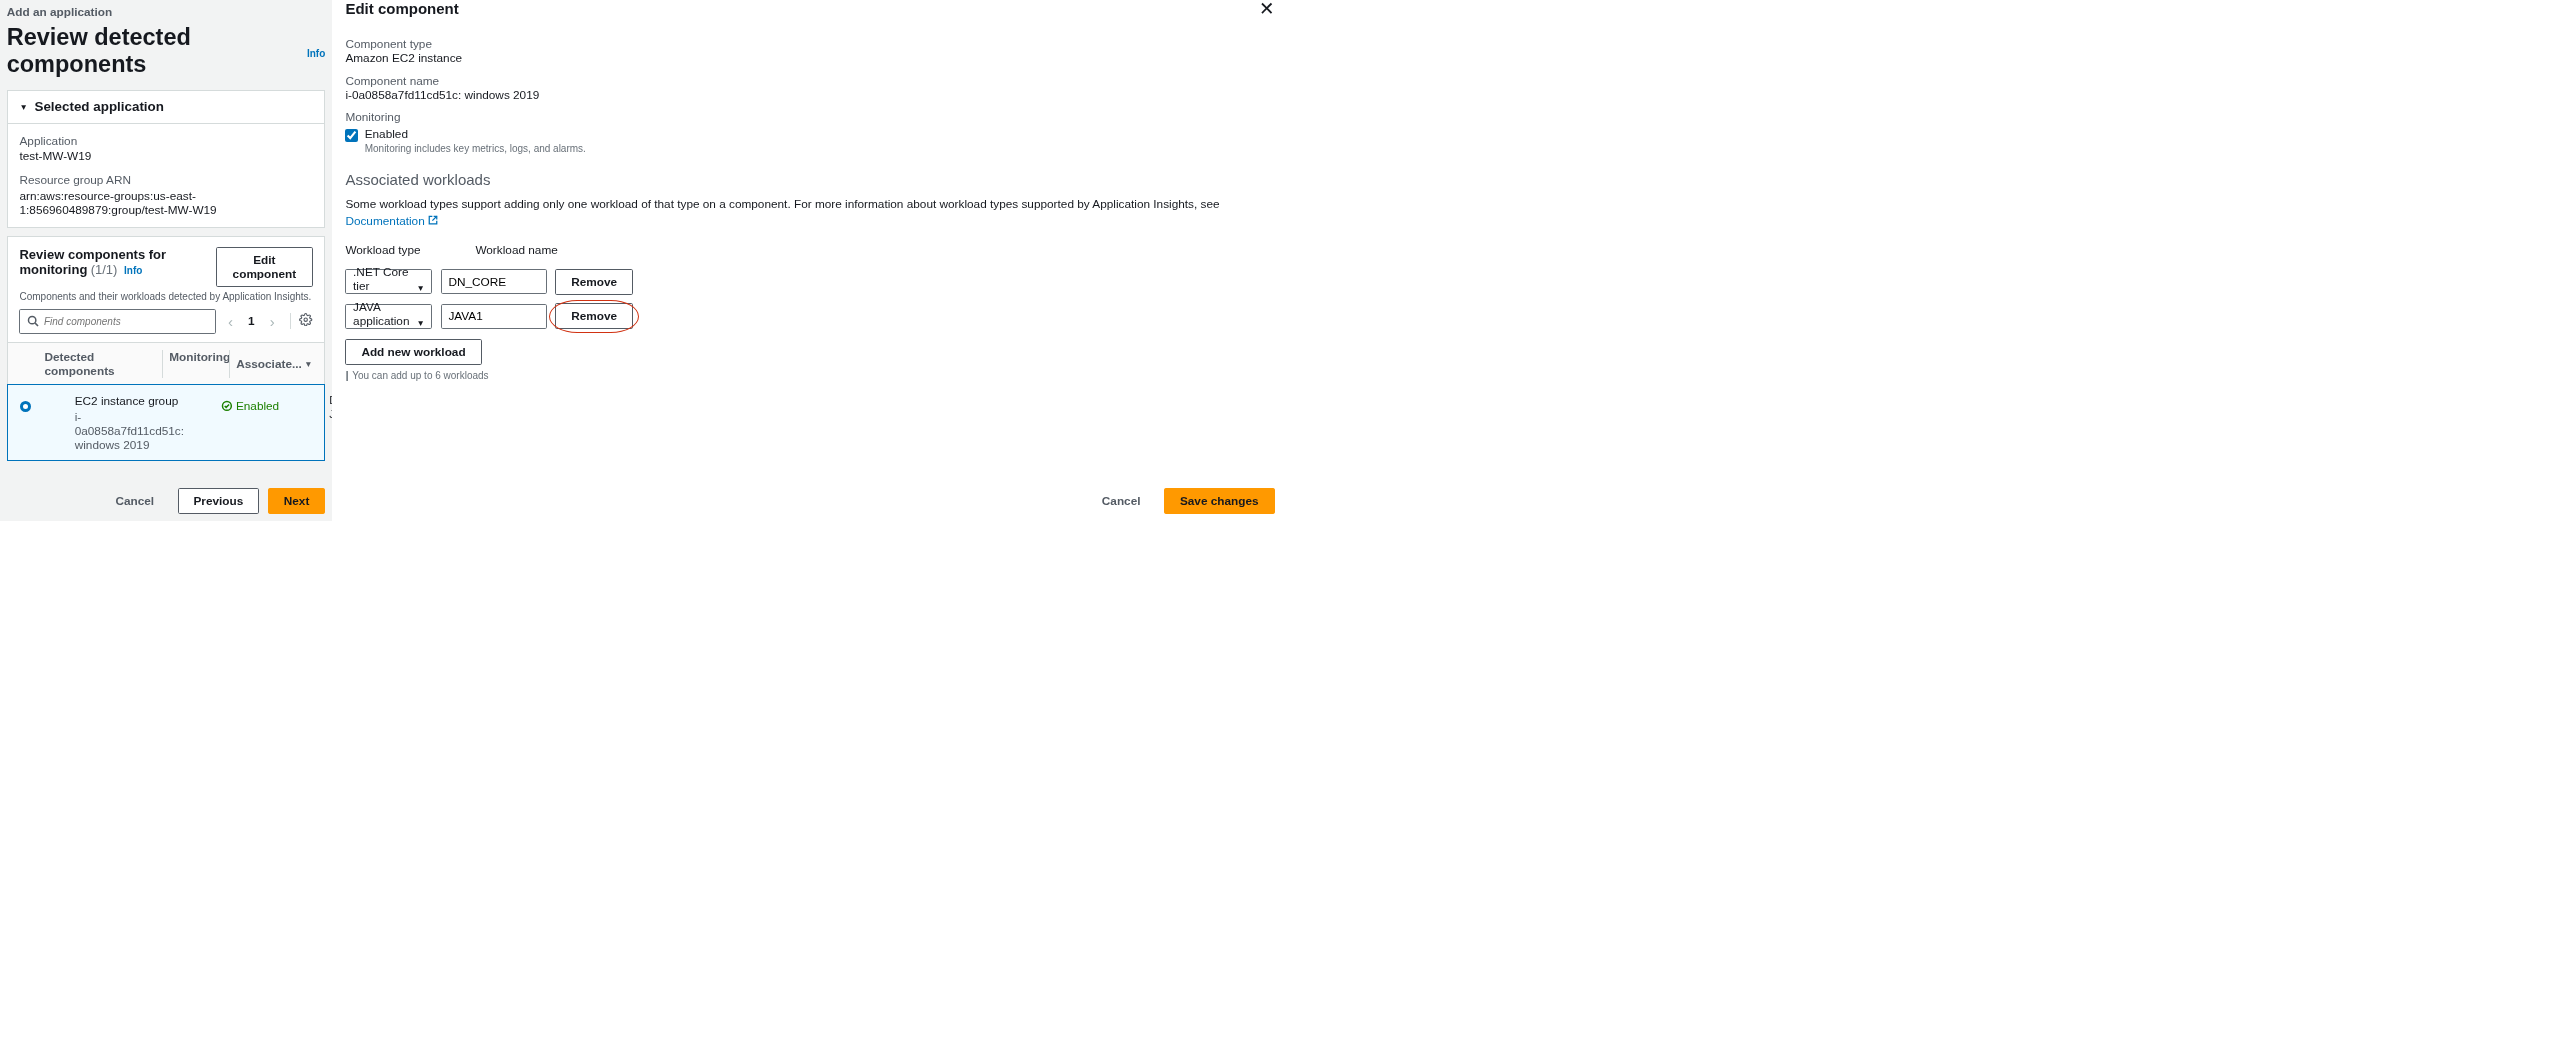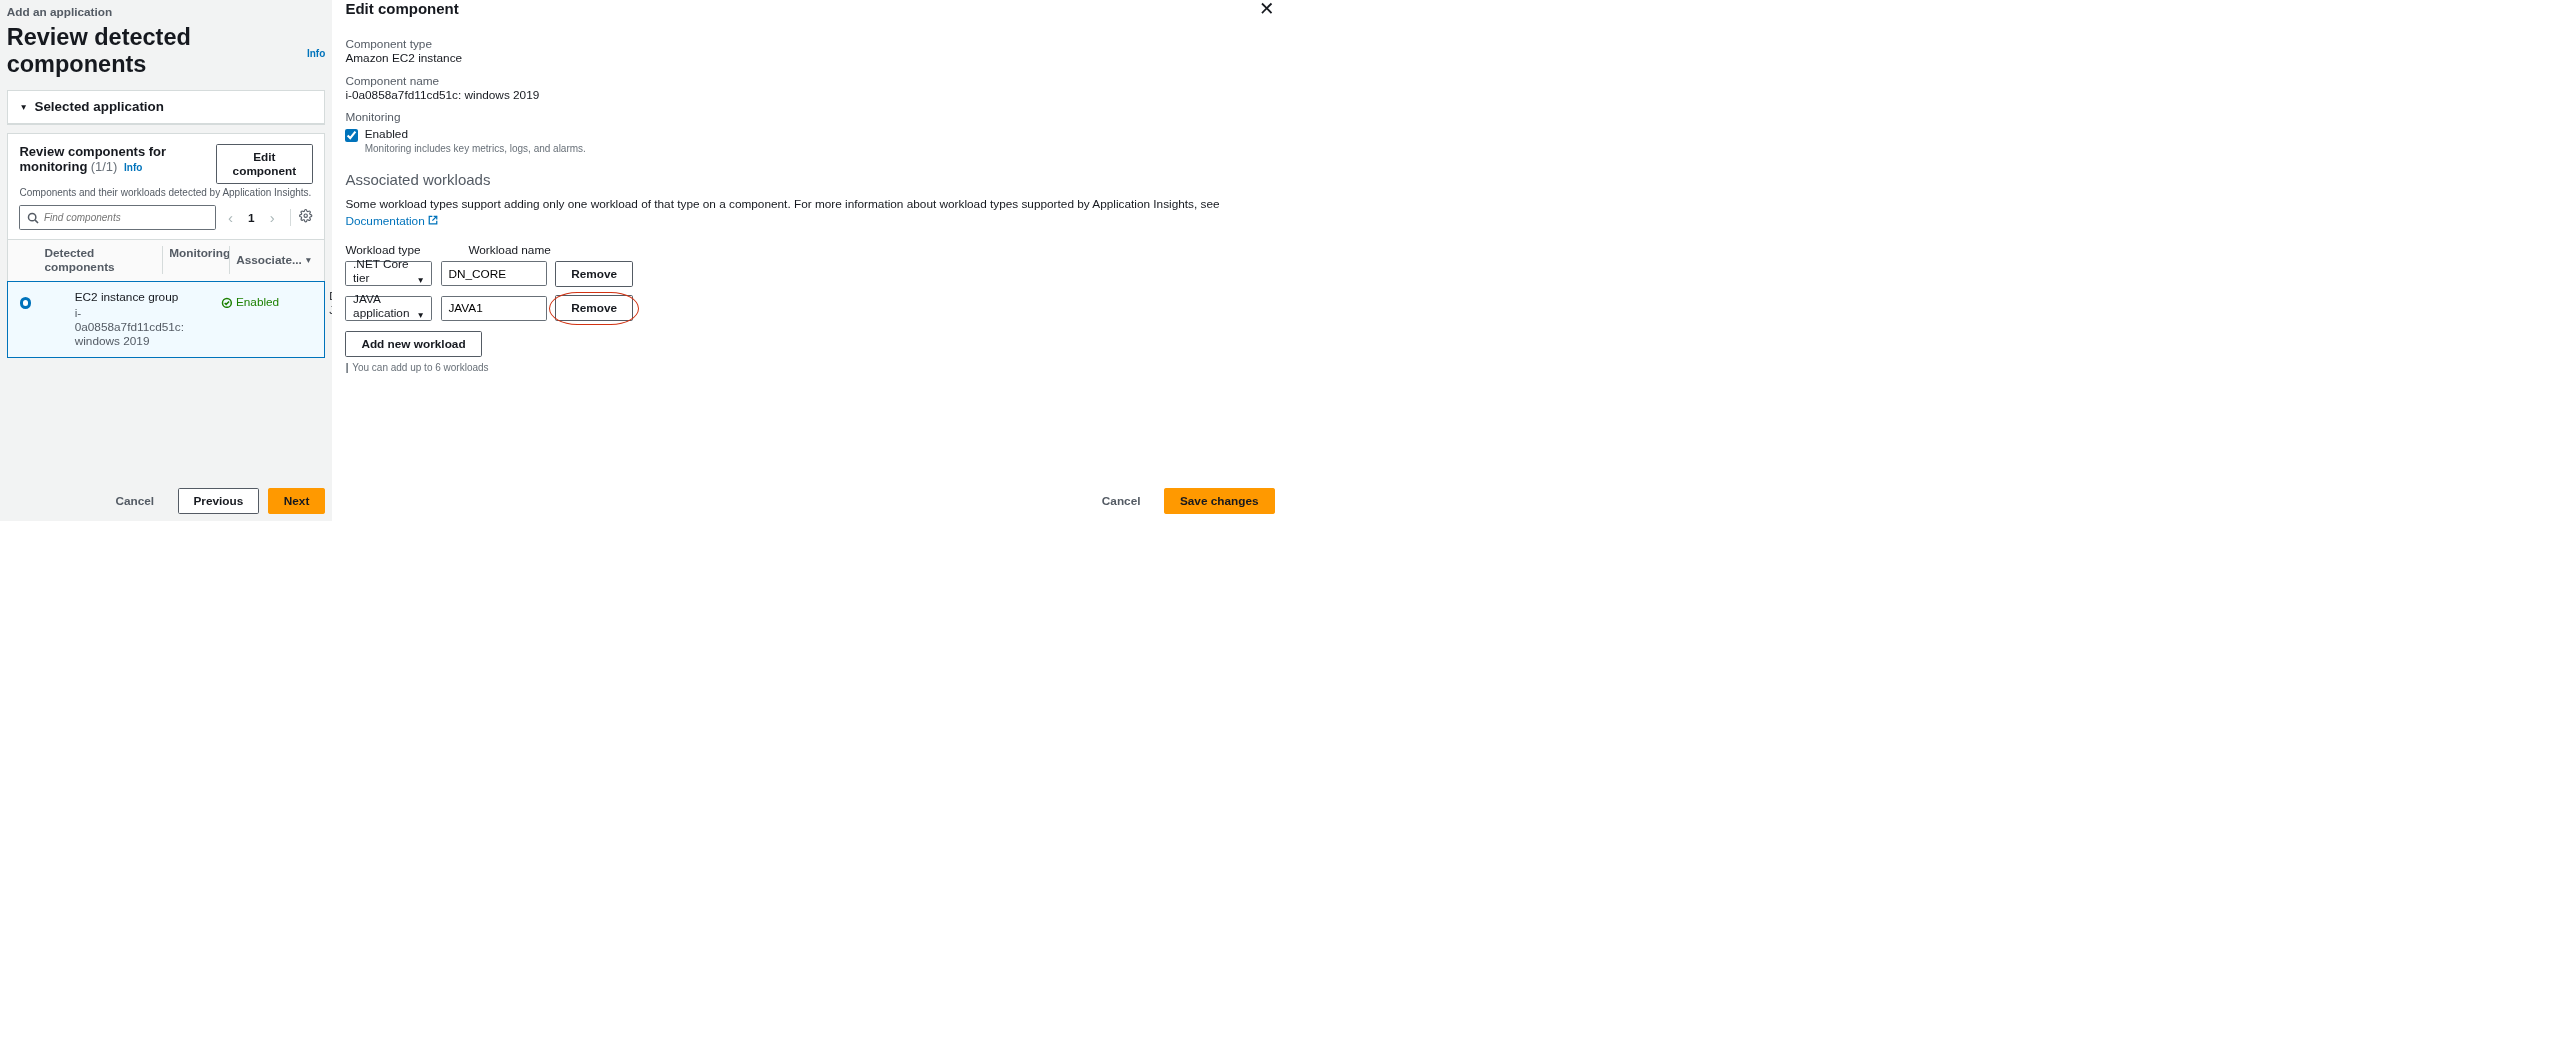--- a/index.html
+++ b/index.html
@@ -260,23 +260,23 @@
   }
   .rp-desc {
     font-size: 11.8px;
     color: #16191f;
     line-height: 1.4;
   }
   .rp-desc a { color: #0073bb; text-decoration: none; }
   .ext-icon { color: #0073bb; }
   .wl-header-row {
     display: flex;
-    gap: 17px;
+    gap: 24px;
     margin-top: 13.4px;
-    margin-bottom: 4px;
+    margin-bottom: 12px;
     align-items: flex-end;
   }
   .wl-col-type { width: 106px; font-size: 11.8px; }
   .wl-col-name { width: 106px; font-size: 11.8px; }
   .wl-row {
     display: flex;
     gap: 8.4px;
     align-items: center;
     margin-bottom: 8.4px;
   }
@@ -327,20 +327,30 @@
 
   <div class="page-title-row">
     <div class="page-title">Review detected components</div>
     <span class="info-link">Info</span>
   </div>
 
   <div class="panel">
     <div class="panel-header">
       <span class="triangle">▼</span>
       <span class="panel-header-title">Selected application</span>
+    </div>
+    <div class="panel-body">
+      <div class="field-block">
+        <div class="field-label">Application</div>
+        <div class="field-value">test-MW-W19</div>
+      </div>
+      <div class="field-block">
+        <div class="field-label">Resource group ARN</div>
+        <div class="field-value">arn:aws:resource-groups:us-east-1:856960489879:group/test-MW-W19</div>
+      </div>
     </div>
   </div>
 
   <div class="panel" style="flex:0 0 auto;">
     <div class="panel-header-row">
       <div>
         <span class="section-title">Review components for monitoring</span>
         <span class="section-title section-count">(1/1)</span>
         <span class="info-link" style="margin-left:3.4px;">Info</span>
       </div>

